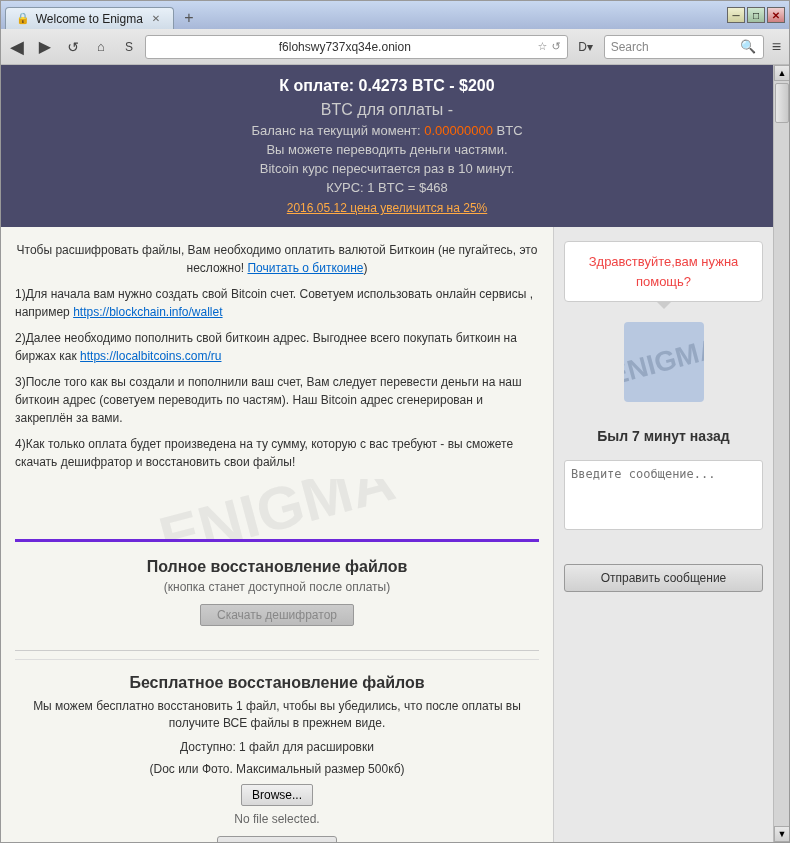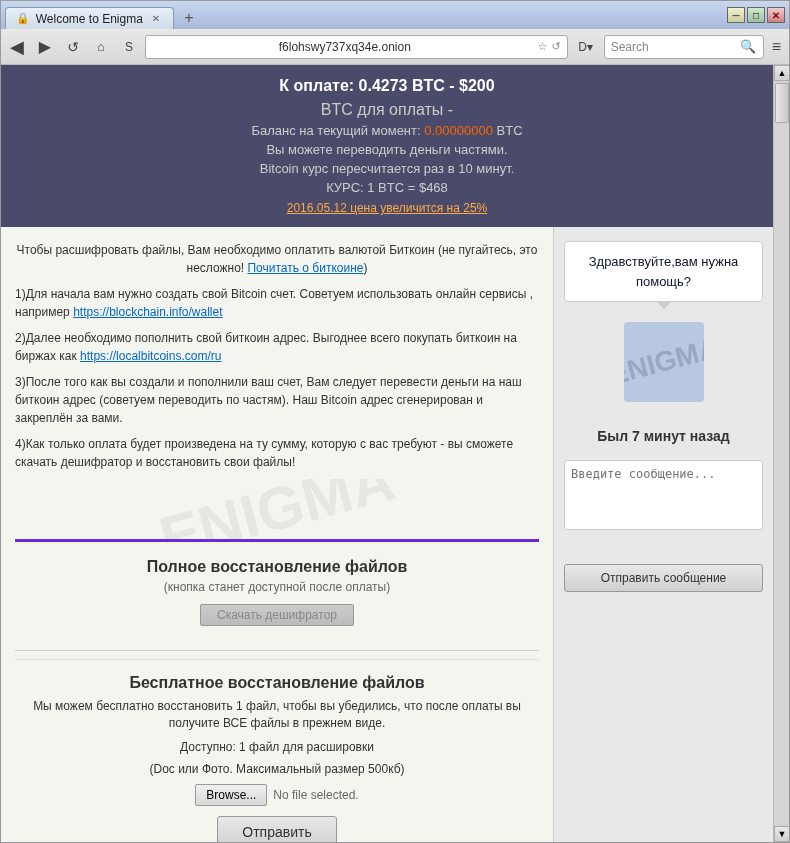--- a/index.html
+++ b/index.html
@@ -73,27 +73,27 @@
     .recovery-title { font-size: 16px; font-weight: bold; color: #333; margin-bottom: 4px; }
     .recovery-subtitle { font-size: 12px; color: #666; margin-bottom: 10px; }
     .recovery-btn { background: linear-gradient(to bottom, #88bbdd, #6699cc); border: 1px solid #4477aa; border-radius: 2px; color: #222; padding: 3px 16px; font-size: 12px; cursor: pointer; }
     .recovery-btn.disabled { background: linear-gradient(to bottom, #cccccc, #bbbbbb); border-color: #999; color: #888; cursor: default; }
 
     
     .free-recovery { text-align: center; padding: 14px; border-top: 1px solid #ddd; position: relative; z-index: 1; }
     .free-title { font-size: 16px; font-weight: bold; color: #333; margin-bottom: 6px; }
     .free-desc { font-size: 12px; color: #333; margin-bottom: 8px; line-height: 1.4; }
     .file-info { font-size: 12px; color: #333; margin-bottom: 8px; }
-    .browse-row { display: flex; align-items: center; gap: 6px; margin-bottom: 10px; justify-content: center; }
+    .browse-row { display: flex; align-items: center; gap: 6px; margin-bottom: 10px; justify-content: center; flex-direction: column; }
     .browse-btn { background: linear-gradient(to bottom, #f0f0f0, #d8d8d8); border: 1px solid #999; border-radius: 2px; padding: 3px 10px; font-size: 12px; cursor: pointer; }
     .no-file-label { font-size: 12px; color: #666; }
     .submit-btn { background: linear-gradient(to bottom, #e8e8e8, #d0d0d0); border: 1px solid #999; border-radius: 3px; padding: 7px 24px; font-size: 14px; cursor: pointer; color: #333; }
 
     
-    .greeting-box { background: white; border: 1px solid #ccc; border-radius: 4px; padding: 10px; font-size: 13px; color: #0f172a; text-align: center; line-height: 1.5; position: relative; }
+    .greeting-box { background: white; border: 1px solid #ccc; border-radius: 4px; padding: 10px; font-size: 13px; color: #ef4444; text-align: center; line-height: 1.5; position: relative; }
     .greeting-box::after { content: ''; position: absolute; bottom: -8px; left: 50%; transform: translateX(-50%); width: 0; height: 0; border-left: 8px solid transparent; border-right: 8px solid transparent; border-top: 8px solid #ccc; }
     .chat-avatar { width: 80px; height: 80px; background: #b8c8e0; border-radius: 4px; margin: 10px auto; display: flex; align-items: center; justify-content: center; overflow: hidden; }
     .avatar-watermark { font-size: 28px; font-weight: bold; color: rgba(100,120,150,0.4); transform: rotate(-15deg); }
     .time-ago { text-align: center; font-size: 14px; color: #333; font-weight: bold; margin: 6px 0; }
     .message-input-area { background: white; border: 1px solid #ccc; border-radius: 3px; padding: 6px; min-height: 60px; color: #aaa; font-size: 12px; resize: none; width: 100%; }
     .send-btn { width: 100%; background: linear-gradient(to bottom, #e8e8e8, #d0d0d0); border: 1px solid #999; border-radius: 3px; padding: 6px; font-size: 12px; cursor: pointer; color: #333; margin-top: 24px; }
 
     
     .divider { border: none; border-top: 1px solid #ccc; margin: 8px 0; }
   </style>

